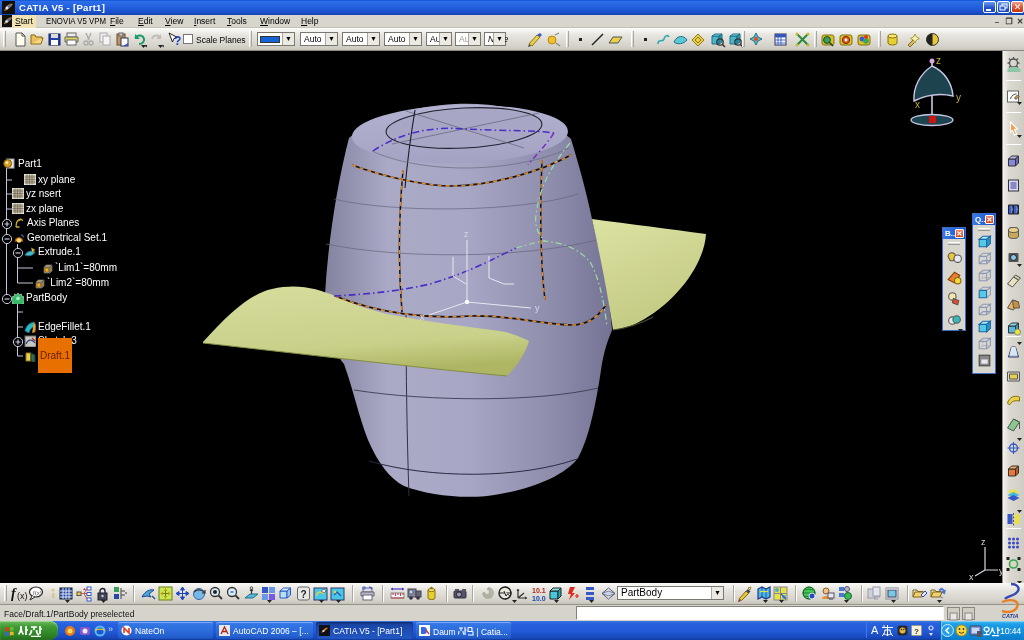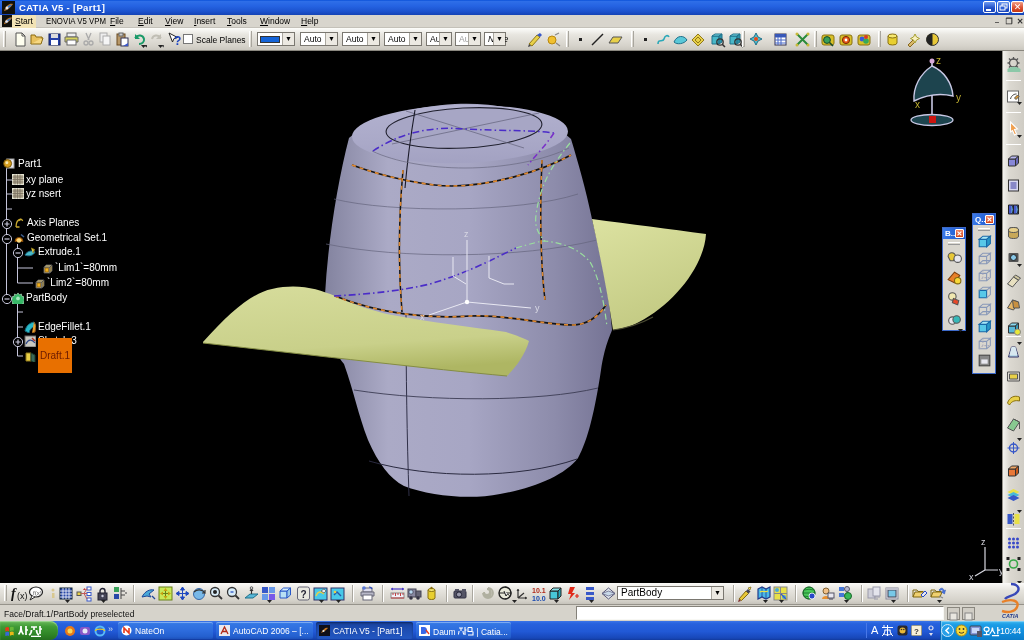--- a/index.html
+++ b/index.html
@@ -447,33 +447,40 @@
         </g>
       </svg>
       <div class="trow" style="left:0;top:107px;width:220px">
         <svg class="ticn" style="left:3px;top:0px" width="13" height="13" viewBox="0 0 13 13">
           <rect x="4" y="1" width="8" height="10" fill="#e8e8f0" stroke="#888"></rect>
           <circle cx="5" cy="6" r="4.3" fill="#d8a020" stroke="#705008"></circle>
           <circle cx="4.2" cy="5.2" r="1.6" fill="#f8e8b0"></circle>
         </svg>
         <span class="lbl" style="left:18px">Part1</span>
       </div>
-      <div class="trow" style="left:0;top:123px;width:220px">
+      <div class="trow" style="left:12px;top:123px;width:220px">
         <svg class="ticn" style="left:12px;top:0px" width="12" height="12" viewBox="0 0 12 12">
           <rect x="0.5" y="0.5" width="11" height="10" fill="#b8b098" stroke="#e4e4d4"></rect>
           <path d="M0.5 3 h11 M0.5 5.5 h11 M0.5 8 h11 M3 0.5 v10 M5.5 0.5 v10 M8 0.5 v10" stroke="#787060" stroke-width="0.8"></path>
         </svg>
         <span class="lbl" style="left:26px">xy plane</span>
       </div>
       <div class="trow" style="left:0;top:137px;width:220px">
         <svg class="ticn" style="left:12px;top:0px" width="12" height="12" viewBox="0 0 12 12">
           <rect x="0.5" y="0.5" width="11" height="10" fill="#b8b098" stroke="#e4e4d4"></rect>
           <path d="M0.5 3 h11 M0.5 5.5 h11 M0.5 8 h11 M3 0.5 v10 M5.5 0.5 v10 M8 0.5 v10" stroke="#787060" stroke-width="0.8"></path>
         </svg>
         <span class="lbl" style="left:26px">yz nsert</span>
+      </div>
+      <div class="trow" style="left:0;top:152px;width:220px">
+        <svg class="ticn" style="left:12px;top:0px" width="12" height="12" viewBox="0 0 12 12">
+          <rect x="0.5" y="0.5" width="11" height="10" fill="#b8b098" stroke="#e4e4d4"></rect>
+          <path d="M0.5 3 h11 M0.5 5.5 h11 M0.5 8 h11 M3 0.5 v10 M5.5 0.5 v10 M8 0.5 v10" stroke="#787060" stroke-width="0.8"></path>
+        </svg>
+        <span class="lbl" style="left:26px">zx plane</span>
       </div>
       <div class="trow" style="left:0;top:166px;width:220px">
         <svg class="ticn" style="left:1px;top:1px" width="12" height="12" viewBox="0 0 12 12">
           <circle cx="6" cy="6" r="4.6" fill="#000" stroke="#c8c8dc"></circle>
           <path d="M3.5 6 h5 M6 3.5 v5" stroke="#c8c8dc" stroke-width="1.2"></path>
         </svg>
         <svg class="ticn" style="left:13px;top:0px" width="12" height="12" viewBox="0 0 12 12">
           <path d="M3 10 C3 5 5 2.5 8 2 M8 2 l1.8 1.8 M8 2 l-1.8 1.8 M3 10 h3.5" stroke="#c8a830" stroke-width="1.3" fill="none"></path>
         </svg>
         <span class="lbl" style="left:27px">Axis Planes</span>

